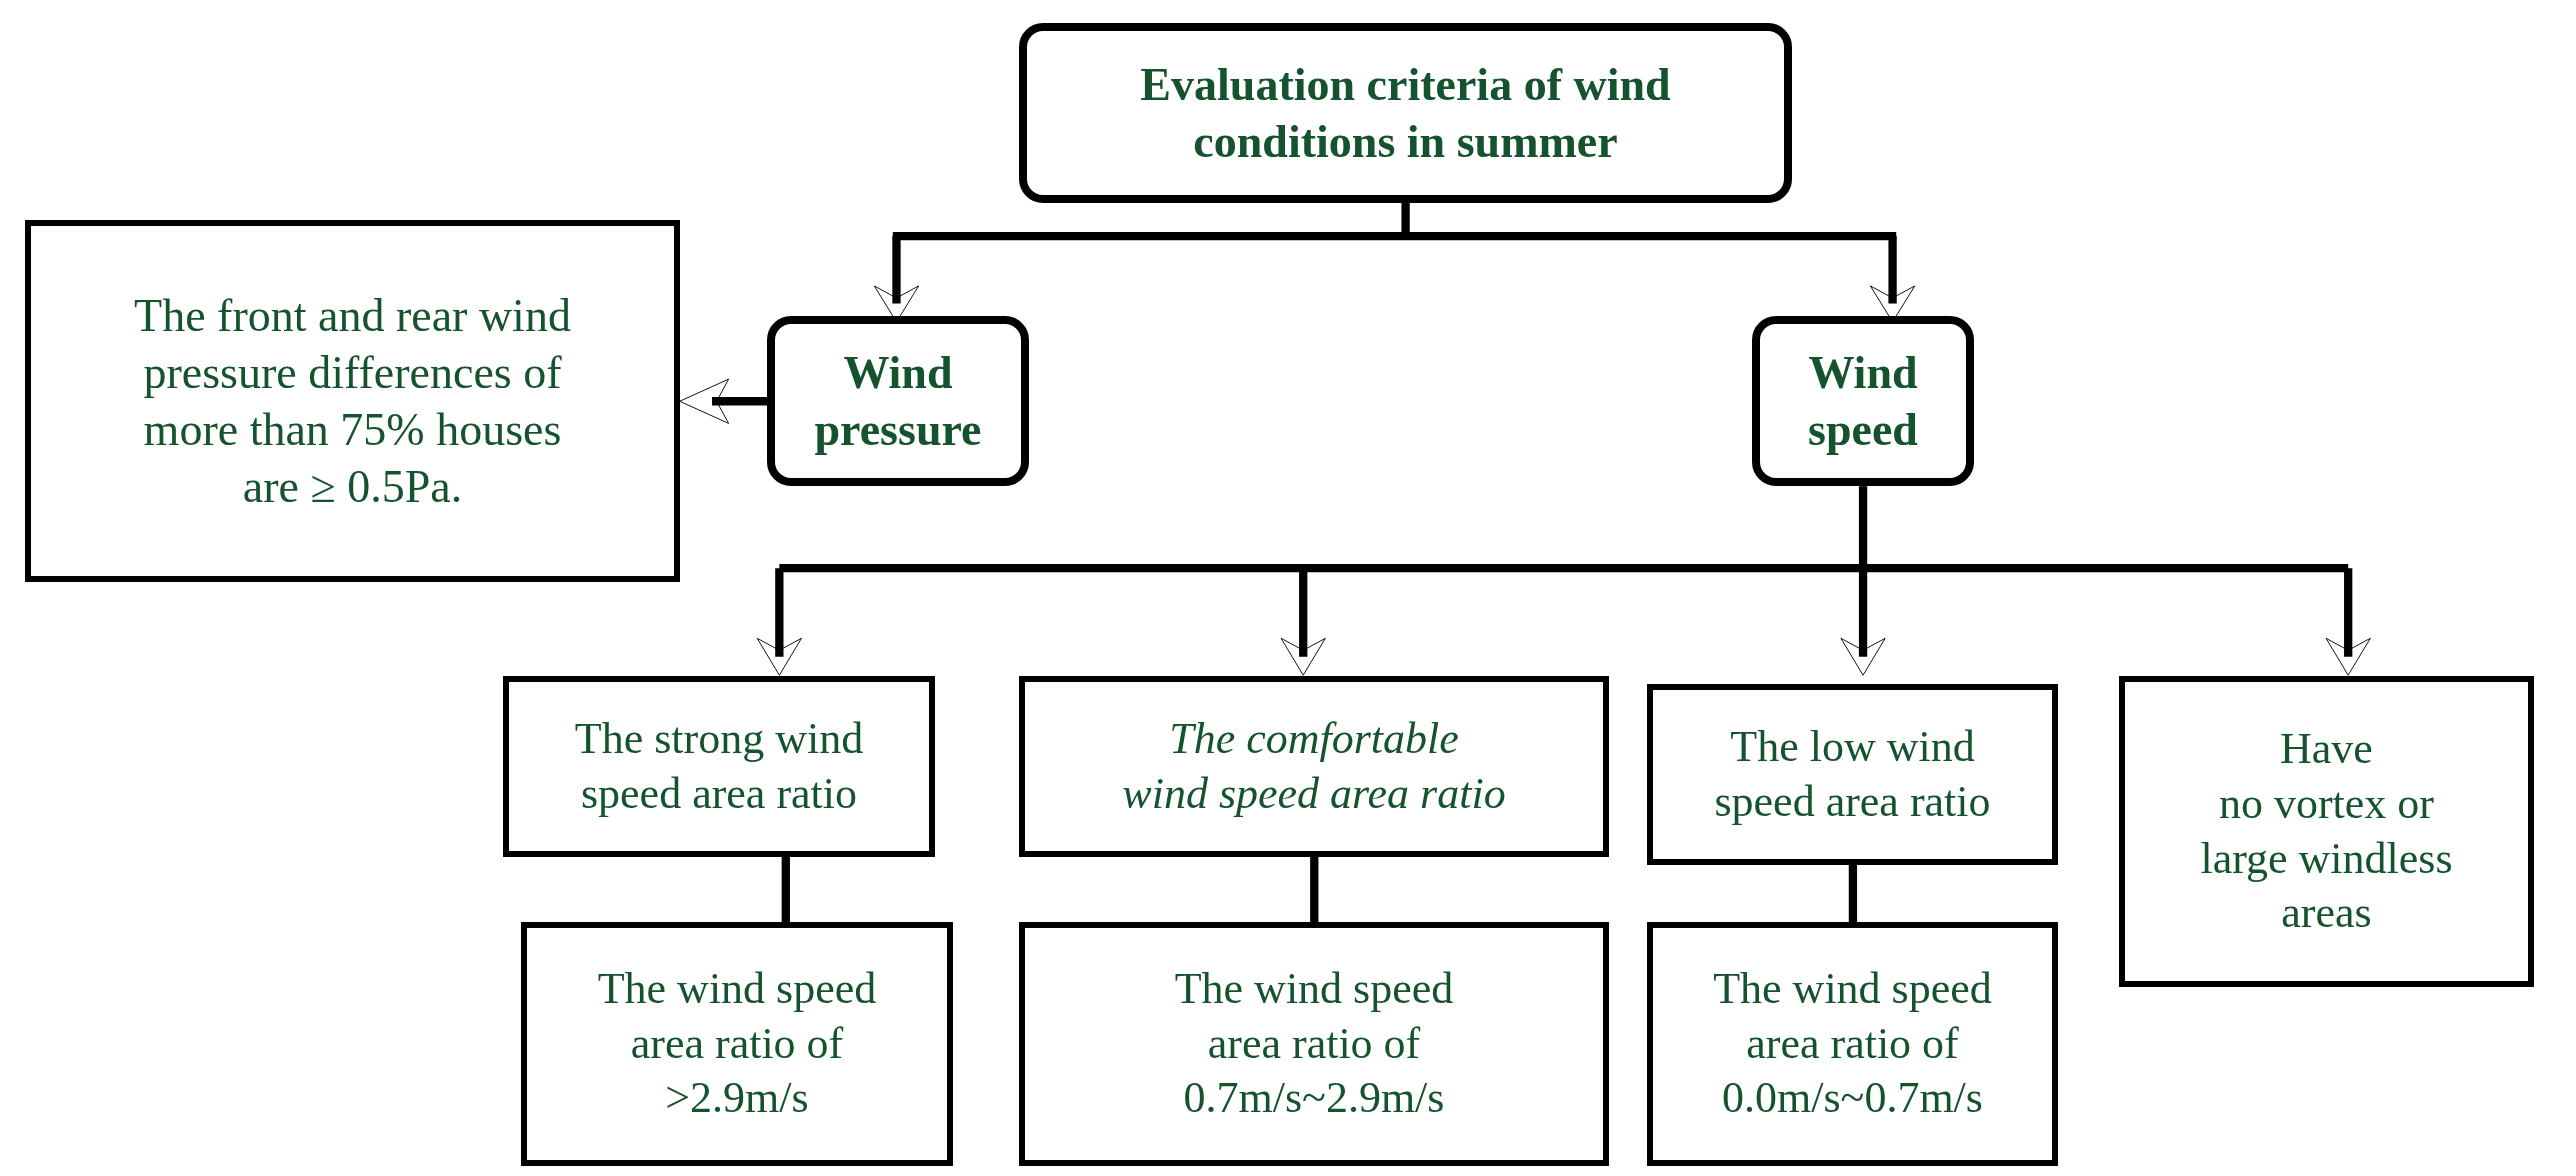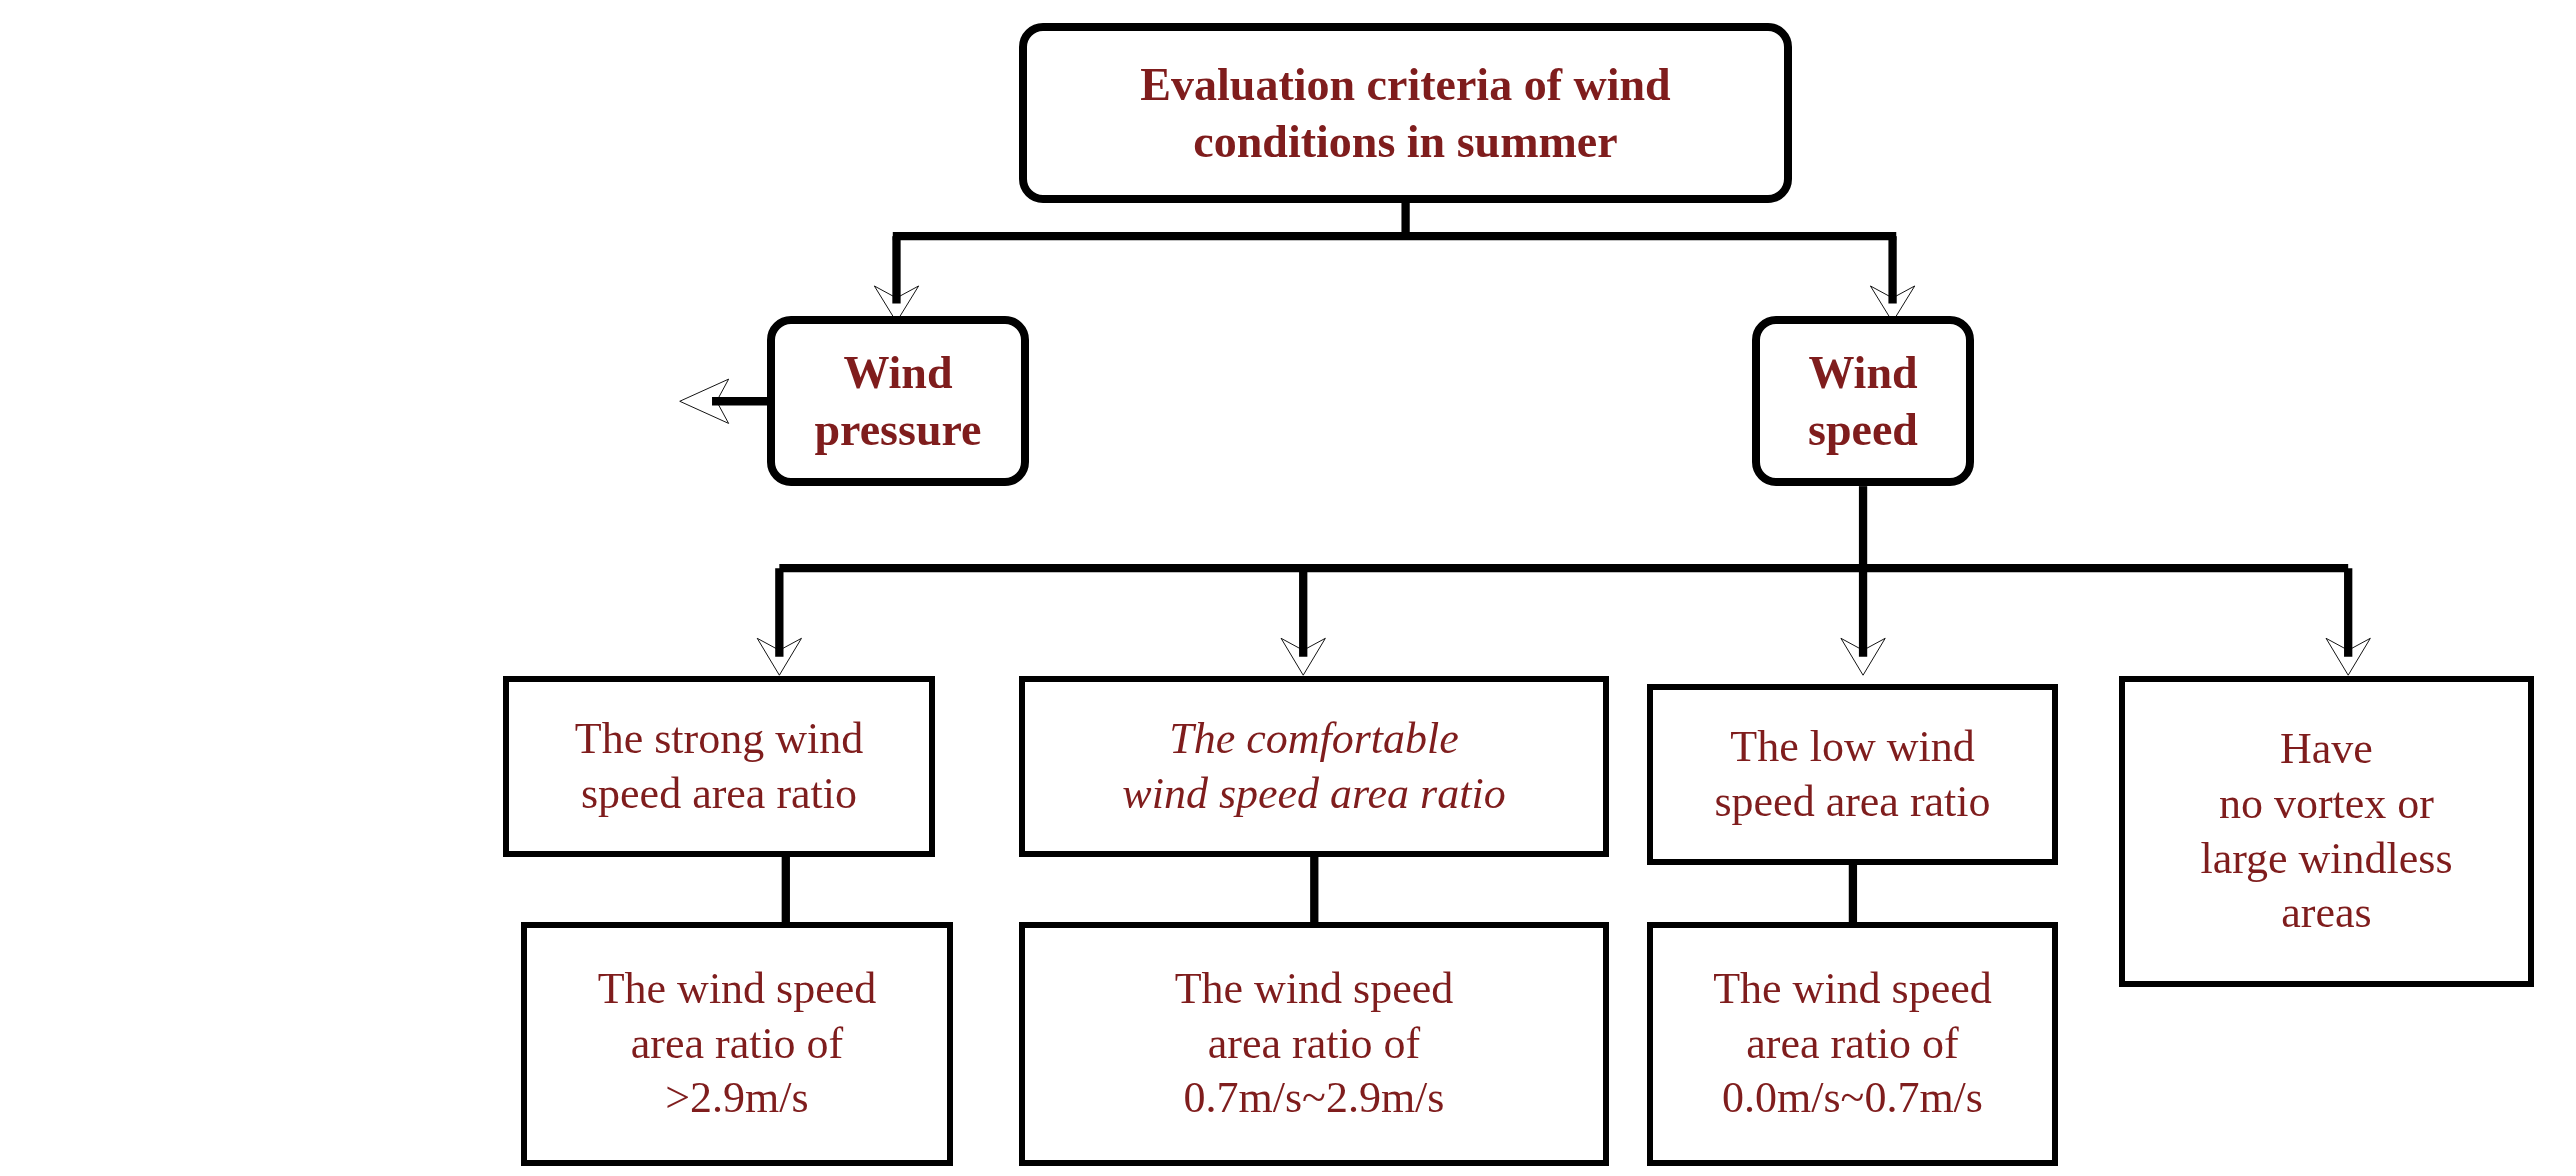--- a/index.html
+++ b/index.html
@@ -7,21 +7,21 @@
     padding: 0;
     background: #ffffff;
   }
   #canvas {
     position: relative;
     width: 2576px;
     height: 1177px;
     background: #ffffff;
     overflow: hidden;
     font-family: "Liberation Serif", "DejaVu Serif", serif;
-    color: #7f1d1d;
+    color: #14532d;
   }
   .node {
     position: absolute;
     box-sizing: border-box;
     background: #ffffff;
     border: 6.5px solid #000000;
     display: flex;
     align-items: center;
     justify-content: center;
     text-align: center;
@@ -111,20 +111,26 @@
     <line x1="852" y1="929" x2="852" y2="1001" stroke-width="9"></line>
     <line x1="1425" y1="929" x2="1425" y2="1001" stroke-width="9"></line>
     <line x1="2009" y1="929" x2="2009" y2="1001" stroke-width="9"></line>
   </svg>
 
   <div class="node rounded" id="root-node">
     <span class="txt">Evaluation criteria of wind
 conditions in summer</span>
   </div>
 
+  <div class="node rect" id="wp-detail">
+    <span class="txt">The front and rear wind
+pressure differences of
+more than 75% houses
+are ≥ 0.5Pa.</span>
+  </div>
 
   <div class="node rounded" id="wp-node">
     <span class="txt">Wind
 pressure</span>
   </div>
 
   <div class="node rounded" id="ws-node">
     <span class="txt">Wind
 speed</span>
   </div>

